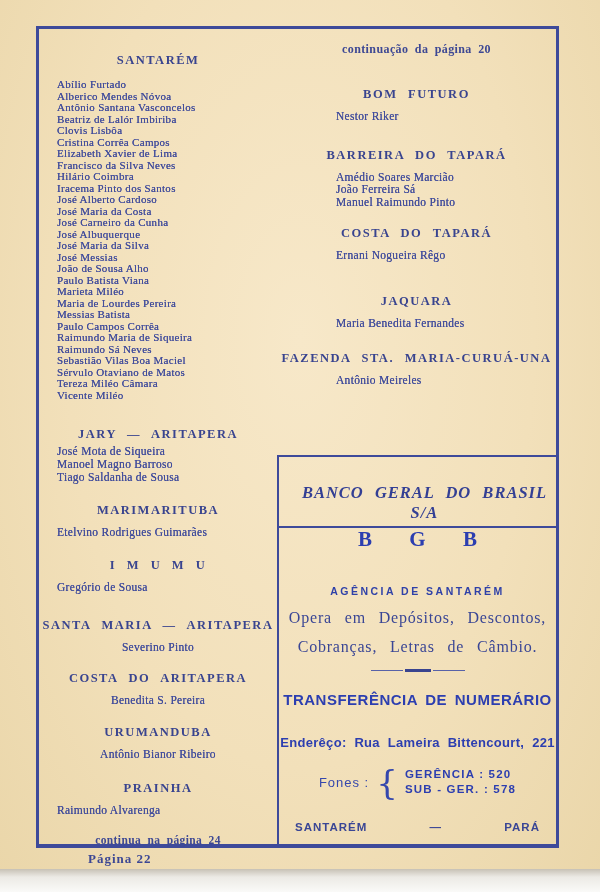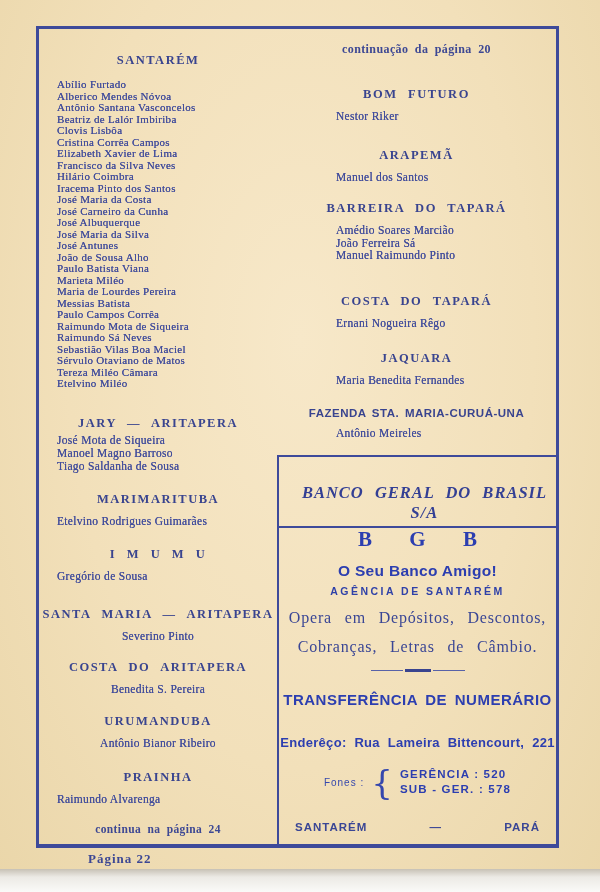--- a/index.html
+++ b/index.html
@@ -72,21 +72,21 @@
   .ad-agency{top:128px;font-family:"Liberation Sans", sans-serif;font-weight:bold;font-size:10.5px;color:#2f41a8;letter-spacing:2.5px;}
   .ad-line1{top:152px;}
   .ad-line2{top:181px;}
   .ad-line1,.ad-line2{font-size:16px;color:#3a4695;letter-spacing:.8px;word-spacing:8px;}
   .ad-divider{top:212px;display:flex;justify-content:center;align-items:center;}
   .ad-divider .thin{width:32px;height:1px;background:#5862a8;}
   .ad-divider .thick{width:26px;height:3px;background:#39448f;margin:0 2px;}
   .ad-transfer{top:234px;font-family:"Liberation Sans", sans-serif;font-weight:bold;font-size:15px;color:#2c3eb0;letter-spacing:.5px;word-spacing:3px;}
   .ad-address{top:278px;font-family:"Liberation Sans", sans-serif;font-weight:bold;font-size:13px;color:#2c3eb0;letter-spacing:.3px;word-spacing:4px;}
   .ad-phones{top:308px;display:flex;justify-content:center;align-items:center;gap:7px;}
-  .ad-phones .fones-label{font-family:"Liberation Sans", sans-serif;font-size:10px;color:#3547ad;letter-spacing:1px;}
+  .ad-phones .fones-label{font-family:"Liberation Sans", sans-serif;font-size:13px;color:#3547ad;letter-spacing:1px;}
   .ad-phones .brace{font-family:"DejaVu Serif", serif;font-size:34px;font-weight:200;color:#3547ad;line-height:34px;}
   .ad-phones .phone-lines{text-align:left;font-family:"Liberation Sans", sans-serif;font-weight:bold;font-size:11.5px;color:#2c3eb0;letter-spacing:1.2px;line-height:15px;}
   .ad-footer{top:364px;display:flex;justify-content:space-between;padding:0 16px;box-sizing:border-box;
     font-family:"Liberation Sans", sans-serif;font-weight:bold;font-size:11.5px;color:#3a4695;letter-spacing:1px;}
   
   .page-footer{position:absolute;left:88px;top:851px;font-size:13px;font-weight:bold;color:#3d4894;letter-spacing:1px;}
   .scan-edge{position:absolute;left:0;right:0;bottom:0;height:23px;
     background:linear-gradient(to bottom,#c7c1b5 0%,#eceae5 35%,#fafaf8 100%);}
 </style>
 </head>
@@ -103,37 +103,38 @@
               <div class="name">Abílio Furtado</div>
               <div class="name">Alberico Mendes Nóvoa</div>
               <div class="name">Antônio Santana Vasconcelos</div>
               <div class="name">Beatriz de Lalór Imbiriba</div>
               <div class="name">Clovis Lisbôa</div>
               <div class="name">Cristina Corrêa Campos</div>
               <div class="name">Elizabeth Xavier de Lima</div>
               <div class="name">Francisco da Silva Neves</div>
               <div class="name">Hilário Coimbra</div>
               <div class="name">Iracema Pinto dos Santos</div>
+              <div class="name">José Alberto Cardoso</div>
               <div class="name">José Maria da Costa</div>
               <div class="name">José Carneiro da Cunha</div>
               <div class="name">José Albuquerque</div>
               <div class="name">José Maria da Silva</div>
-              <div class="name">José Antunes</div>
+              <div class="name">José Messias</div>
               <div class="name">João de Sousa Alho</div>
               <div class="name">Paulo Batista Viana</div>
               <div class="name">Marieta Miléo</div>
               <div class="name">Maria de Lourdes Pereira</div>
               <div class="name">Messias Batista</div>
               <div class="name">Paulo Campos Corrêa</div>
-              <div class="name">Raimundo Mota de Siqueira</div>
+              <div class="name">Raimundo Maria de Siqueira</div>
               <div class="name">Raimundo Sá Neves</div>
               <div class="name">Sebastião Vilas Boa Maciel</div>
               <div class="name">Sérvulo Otaviano de Matos</div>
               <div class="name">Tereza Miléo Câmara</div>
-              <div class="name">Etelvino Miléo</div>
+              <div class="name">Vicente Miléo</div>
             </div>
           </div>
           <div class="section">
             <div class="heading">JARY — ARITAPERA</div>
             <div class="names">
               <div class="name">José Mota de Siqueira</div>
               <div class="name">Manoel Magno Barroso</div>
               <div class="name">Tiago Saldanha de Sousa</div>
             </div>
           </div>
@@ -180,26 +181,20 @@
     <div class="col-right">
       <div class="cont-note">continuação da página 20</div>
       <div id="right-sections">
           <div class="section">
             <div class="heading">BOM FUTURO</div>
             <div class="names">
               <div class="name">Nestor Riker</div>
             </div>
           </div>
           <div class="section">
-            <div class="heading">ARAPEMÃ</div>
-            <div class="names">
-              <div class="name">Manuel dos Santos</div>
-            </div>
-          </div>
-          <div class="section">
             <div class="heading">BARREIRA DO TAPARÁ</div>
             <div class="names">
               <div class="name">Amédio Soares Marcião</div>
               <div class="name">João Ferreira Sá</div>
               <div class="name">Manuel Raimundo Pinto</div>
             </div>
           </div>
           <div class="section">
             <div class="heading">COSTA DO TAPARÁ</div>
             <div class="names">
@@ -219,21 +214,20 @@
             </div>
           </div>
         </div>
     </div>
 
     <div class="ad-box">
       <div class="ad-bank">
         <span>BANCO GERAL DO BRASIL S/A</span>
       </div>
       <div class="ad-bgb">B G B</div>
-      <div class="ad-slogan">O Seu Banco Amigo!</div>
       <div class="ad-agency">AGÊNCIA DE SANTARÉM</div>
       <div class="ad-line1">Opera em Depósitos, Descontos,</div>
       <div class="ad-line2">Cobranças, Letras de Câmbio.</div>
       <div class="ad-divider">
         <span class="thin"></span>
         <span class="thick"></span>
         <span class="thin"></span>
       </div>
       <div class="ad-transfer">TRANSFERÊNCIA DE NUMERÁRIO</div>
       <div class="ad-address">Enderêço: Rua Lameira Bittencourt, 221</div>

